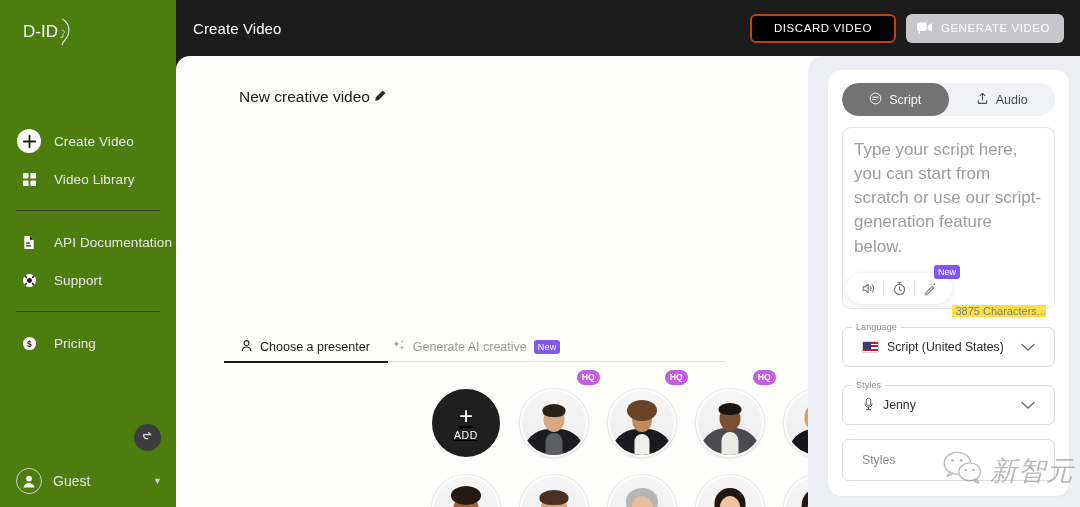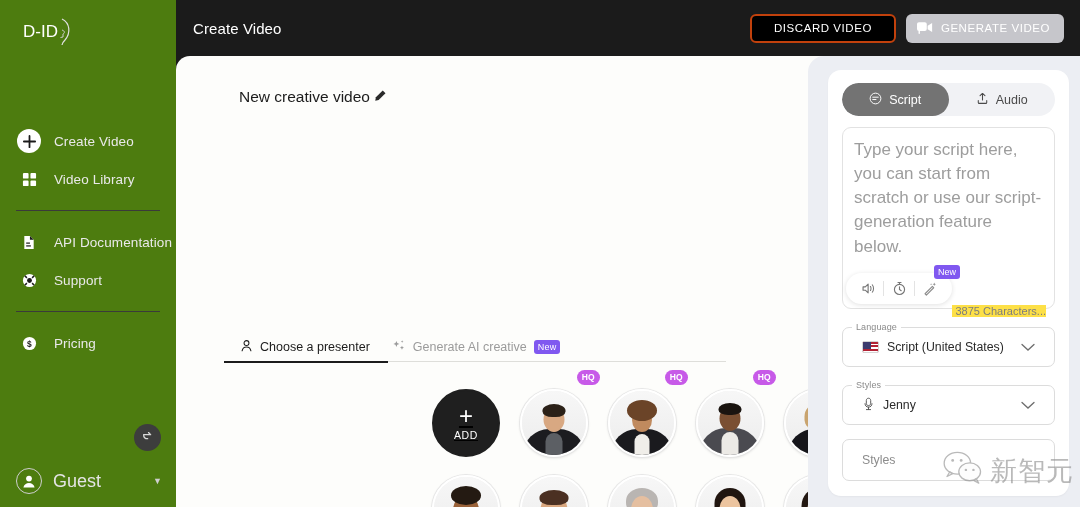--- a/index.html
+++ b/index.html
@@ -41,21 +41,21 @@
   .user-row {
     position: absolute; left: 0; bottom: 6px; width: 176px;
     display: flex; align-items: center; gap: 11px; padding: 0 14px 0 16px;
     height: 40px; cursor: pointer;
   }
   .user-avatar {
     width: 26px; height: 26px; border-radius: 50%;
     border: 1.4px solid #cfcfcf; display: flex; align-items: center; justify-content: center;
     flex: 0 0 26px;
   }
-  .user-name { font-size: 18px; color: #e4e4e4; flex: 1; }
+  .user-name { font-size: 14px; color: #e4e4e4; flex: 1; }
   .caret { color: #cfcfcf; font-size: 9px; }
 
   
   .main {
     flex: 1; height: 507px; background: #1b1b1b; position: relative;
   }
   .topbar {
     height: 56px; display: flex; align-items: center;
     padding: 0 16px 0 17px; background: #1b1b1b;
   }
@@ -214,21 +214,21 @@
   .flag .canton { position: absolute; left:0; top:0; width: 8px; height: 6.6px; background:#3c3b6e; }
   .field.styles { margin-top: 14px; height: 42px; }
   .styles-ph { font-size: 12.3px; color: #8c8c8c; }
 
   .watermark {
     position: absolute; right: 6px; bottom: 18px; display: flex; align-items: center; gap: 4px;
     opacity: .62; pointer-events: none;
   }
   .wm-text {
     font-family: "DejaVu Sans", sans-serif; font-size: 27px; color: #8f8f8f;
-    letter-spacing: 1px; line-height: 1;
+    letter-spacing: 1px; line-height: 1; font-style: italic;
   }
 </style>
 </head>
 <body>
 
 <div class="app">
 
   <aside class="sidebar">
     <div class="logo">
       <svg width="52" height="30" viewBox="0 0 52 30" aria-hidden="true">

